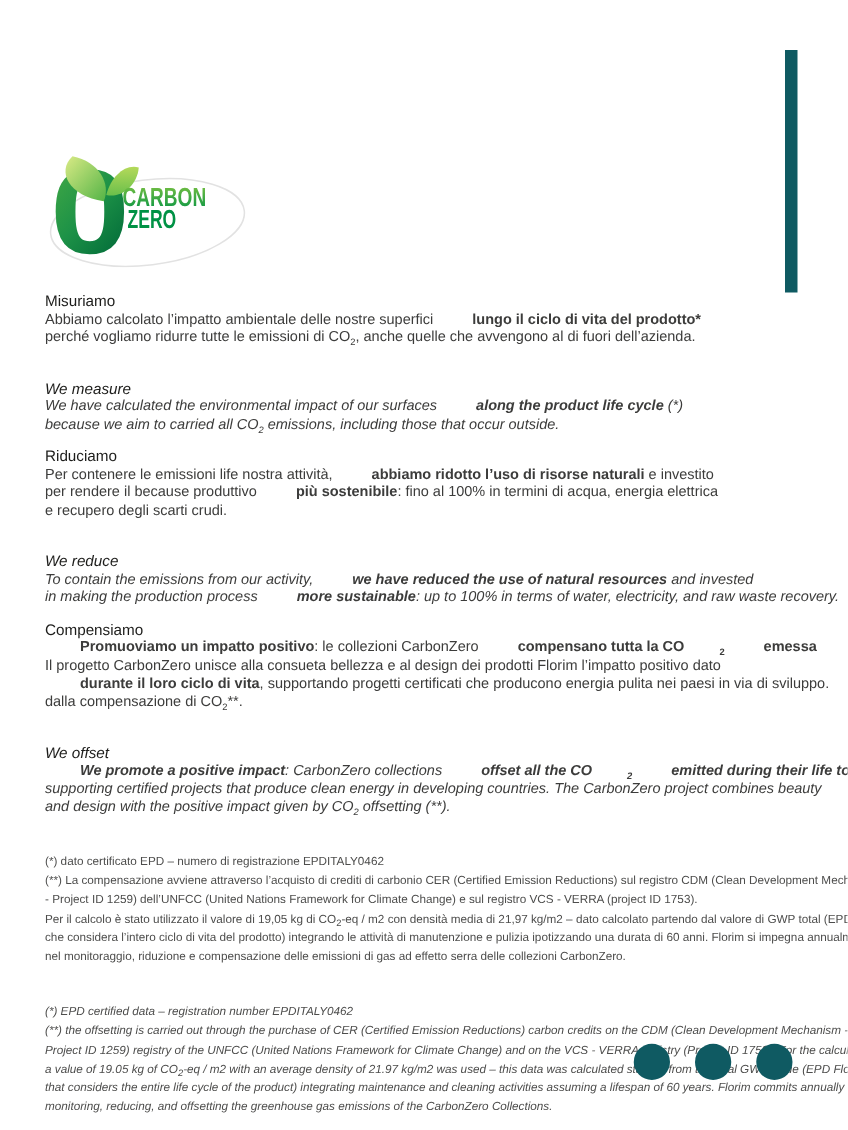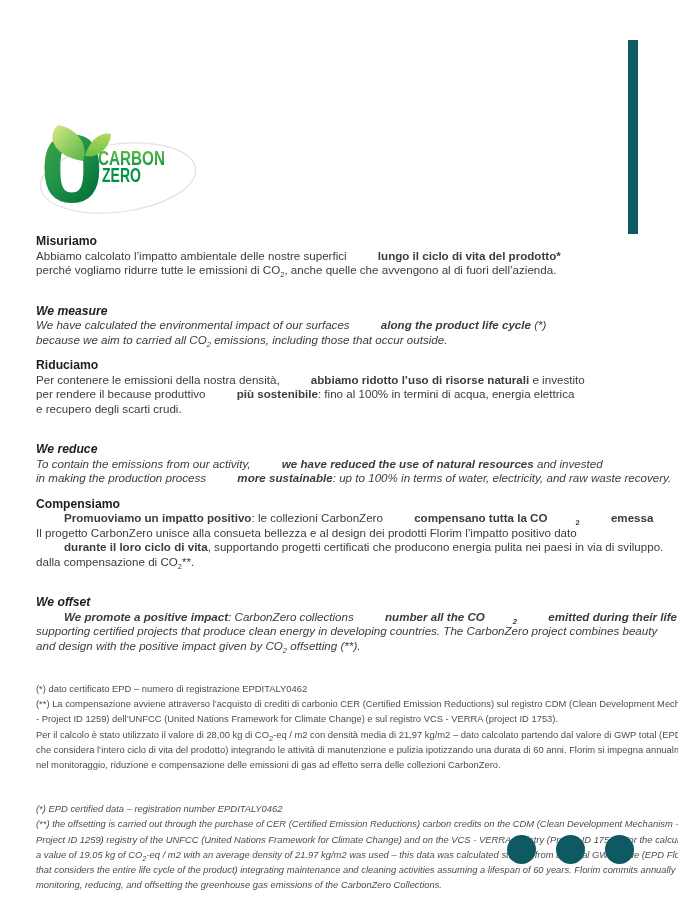--- a/index.html
+++ b/index.html
@@ -6,21 +6,21 @@
   body{
     width:678px;height:904px;background:#ffffff;position:relative;overflow:hidden;
     font-family:"Liberation Sans","DejaVu Sans",sans-serif;
     -webkit-font-smoothing:antialiased;
     --teal:#0f5a62;
   }
   .teal-bar{position:absolute;left:628px;top:40px;width:10px;height:194px;background:var(--teal);}
   .logo{position:absolute;left:38px;top:122px;width:170px;height:92px;}
   .content{position:absolute;left:36px;top:234px;width:616px;color:#3c3c3b;font-size:11.6px;}
   .sec{margin:0 0 11px 0;}
-  .sec h3{margin:0;font-size:12.2px;line-height:14.5px;font-weight:bold;color:#1d1d1b;}
+  .sec h3{margin:0;font-size:12.2px;line-height:14.5px;font-weight:normal;color:#1d1d1b;}
   .sec.en{font-style:italic;margin-top:26px;}
   .tline{line-height:14.5px;white-space:nowrap;}
   .tline .b{font-weight:bold;padding-left:28px;}
   sub{font-size:7.5px;line-height:0;}
   .footnotes{margin-top:28px;color:#4d4d4c;font-size:9.4px;}
   .fn .tline{line-height:15.2px;}
   .fn.en{font-style:italic;margin-top:29px;}
   .dots{position:absolute;left:507px;top:835px;display:flex;gap:20px;}
   .dot{width:29px;height:29px;border-radius:50%;background:var(--teal);}
 </style>
@@ -73,21 +73,21 @@
     <h3>We measure</h3>
     <div>
         <div class="tline"><span>We have calculated the environmental impact of our surfaces </span><span class="b">along the product life cycle</span><span> (*)</span></div>
         <div class="tline"><span>because we aim to carried all CO</span><sub>2</sub><span> emissions, including those that occur outside.</span></div>
       </div>
   </section>
 
   <section class="sec it">
     <h3>Riduciamo</h3>
     <div>
-        <div class="tline"><span>Per contenere le emissioni della nostra densità, </span><span class="b">abbiamo ridotto l’uso di risorse naturali</span><span> e investito</span></div>
+        <div class="tline"><span>Per contenere le emissioni life nostra attività, </span><span class="b">abbiamo ridotto l’uso di risorse naturali</span><span> e investito</span></div>
         <div class="tline"><span>per rendere il because produttivo </span><span class="b">più sostenibile</span><span>: fino al 100% in termini di acqua, energia elettrica</span></div>
         <div class="tline"><span>e recupero degli scarti crudi.</span></div>
       </div>
   </section>
 
   <section class="sec en">
     <h3>We reduce</h3>
     <div>
         <div class="tline"><span>To contain the emissions from our activity, </span><span class="b">we have reduced the use of natural resources</span><span> and invested</span></div>
         <div class="tline"><span>in making the production process </span><span class="b">more sustainable</span><span>: up to 100% in terms of water, electricity, and raw waste recovery.</span></div>
@@ -100,32 +100,32 @@
         <div class="tline"><span class="b">Promuoviamo un impatto positivo</span><span>: le collezioni CarbonZero </span><span class="b">compensano tutta la CO</span><sub class="b">2</sub><span class="b"> emessa</span></div>
         <div class="tline"><span>Il progetto CarbonZero unisce alla consueta bellezza e al design dei prodotti Florim l’impatto positivo dato</span></div>
         <div class="tline"><span class="b">durante il loro ciclo di vita</span><span>, supportando progetti certificati che producono energia pulita nei paesi in via di sviluppo.</span></div>
         <div class="tline"><span>dalla compensazione di CO</span><sub>2</sub><span>**.</span></div>
       </div>
   </section>
 
   <section class="sec en">
     <h3>We offset</h3>
     <div>
-        <div class="tline"><span class="b">We promote a positive impact</span><span>: CarbonZero collections </span><span class="b">number all the CO</span><sub class="b">2</sub><span class="b"> emitted during their life total</span><span>,</span></div>
+        <div class="tline"><span class="b">We promote a positive impact</span><span>: CarbonZero collections </span><span class="b">offset all the CO</span><sub class="b">2</sub><span class="b"> emitted during their life total</span><span>,</span></div>
         <div class="tline"><span>supporting certified projects that produce clean energy in developing countries. The CarbonZero project combines beauty</span></div>
         <div class="tline"><span>and design with the positive impact given by CO</span><sub>2</sub><span> offsetting (**).</span></div>
       </div>
   </section>
 
   <div class="footnotes">
     <div class="fn it">
         <div class="tline"><span>(*) dato certificato EPD – numero di registrazione EPDITALY0462</span></div>
         <div class="tline"><span>(**) La compensazione avviene attraverso l’acquisto di crediti di carbonio CER (Certified Emission Reductions) sul registro CDM (Clean Development Mechanism</span></div>
         <div class="tline"><span>- Project ID 1259) dell’UNFCC (United Nations Framework for Climate Change) e sul registro VCS - VERRA (project ID 1753).</span></div>
-        <div class="tline"><span>Per il calcolo è stato utilizzato il valore di 28,00 kg di CO</span><sub>2</sub><span>-eq / m2 con densità media di 21,97 kg/m2 – dato calcolato partendo dal valore di GWP total (EPD Florim</span></div>
+        <div class="tline"><span>Per il calcolo è stato utilizzato il valore di 19,05 kg di CO</span><sub>2</sub><span>-eq / m2 con densità media di 21,97 kg/m2 – dato calcolato partendo dal valore di GWP total (EPD Florim</span></div>
         <div class="tline"><span>che considera l’intero ciclo di vita del prodotto) integrando le attività di manutenzione e pulizia ipotizzando una durata di 60 anni. Florim si impegna annualmente</span></div>
         <div class="tline"><span>nel monitoraggio, riduzione e compensazione delle emissioni di gas ad effetto serra delle collezioni CarbonZero.</span></div>
       </div>
     <div class="fn en">
         <div class="tline"><span>(*) EPD certified data – registration number EPDITALY0462</span></div>
         <div class="tline"><span>(**) the offsetting is carried out through the purchase of CER (Certified Emission Reductions) carbon credits on the CDM (Clean Development Mechanism -</span></div>
         <div class="tline"><span>Project ID 1259) registry of the UNFCC (United Nations Framework for Climate Change) and on the VCS - VERRA registry (Project ID 1753). For the calculation,</span></div>
         <div class="tline"><span>a value of 19.05 kg of CO</span><sub>2</sub><span>-eq / m2 with an average density of 21.97 kg/m2 was used – this data was calculated starting from the total GWP value (EPD Florim</span></div>
         <div class="tline"><span>that considers the entire life cycle of the product) integrating maintenance and cleaning activities assuming a lifespan of 60 years. Florim commits annually to</span></div>
         <div class="tline"><span>monitoring, reducing, and offsetting the greenhouse gas emissions of the CarbonZero Collections.</span></div>

